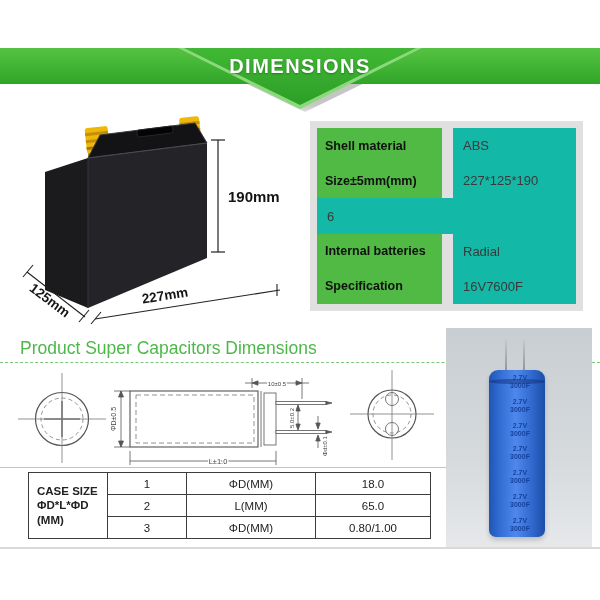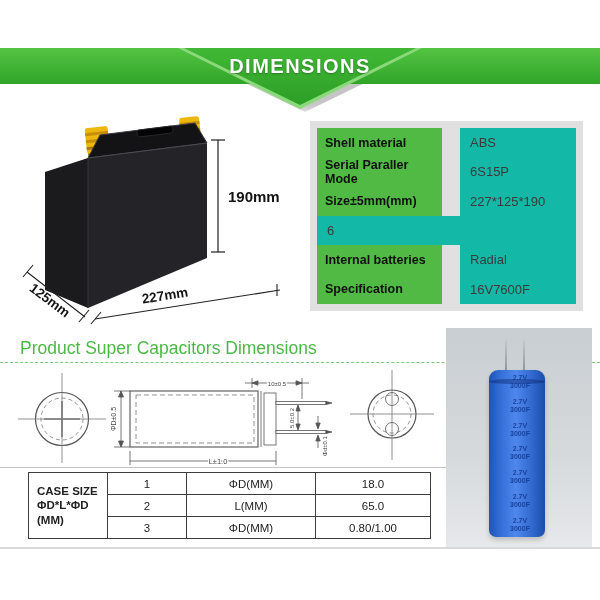--- a/index.html
+++ b/index.html
@@ -19,21 +19,21 @@
     background:linear-gradient(180deg,#41b835,#2c9e26);}
   .banner-title{position:absolute;left:0;top:48px;width:600px;height:36px;
     display:flex;align-items:center;justify-content:center;color:#fff;
     font-size:20px;font-weight:bold;letter-spacing:1.5px;
     text-shadow:0 1px 2px rgba(0,0,0,.3);}
 
   
   .spec-table{position:absolute;left:310px;top:121px;width:273px;height:190px;
     background:#e0e0e0;box-sizing:border-box;padding:7px;
     display:flex;flex-direction:column;justify-content:space-between;}
-  .spec-row{display:flex;height:36px;gap:18px;}
+  .spec-row{display:flex;height:36px;gap:11px;}
   .spec-label{width:125px;background:#50ba44;display:flex;align-items:center;
     padding-left:8px;font-size:12.5px;font-weight:bold;color:#101010;box-sizing:border-box;}
   .spec-value{flex:1;background:#14b8a6;display:flex;align-items:center;
     padding-left:10px;font-size:13px;color:#3a3a3a;}
 
   
   .section-heading{position:absolute;left:20px;top:338px;font-size:17.5px;
     color:#4db848;z-index:1;}
   .dash-rule{position:absolute;left:0;top:362px;width:600px;height:0;
     border-top:1.5px dashed #7cc87c;z-index:0;}
@@ -122,24 +122,20 @@
     <line x1="8" y1="165" x2="18" y2="153"></line>
     <line x1="64" y1="210" x2="74" y2="198"></line>
   </g>
   <text x="32" y="192" font-size="13.5" font-weight="bold" fill="#141414" text-anchor="middle" transform="rotate(37 32 192)" style="stroke:none;">125mm</text>
 </svg>
 
 <div class="spec-table">
   <div class="spec-row">
     <div class="spec-label">Shell material</div>
     <div class="spec-value">ABS</div>
-  </div>
-  <div class="spec-row">
-    <div class="spec-label">Serial Paraller Mode</div>
-    <div class="spec-value">6S15P</div>
   </div>
   <div class="spec-row">
     <div class="spec-label">Size±5mm(mm)</div>
     <div class="spec-value">227*125*190</div>
   </div>
   <div class="spec-row">
     <div class="spec-value">6</div>
   </div>
   <div class="spec-row">
     <div class="spec-label">Internal batteries</div>

